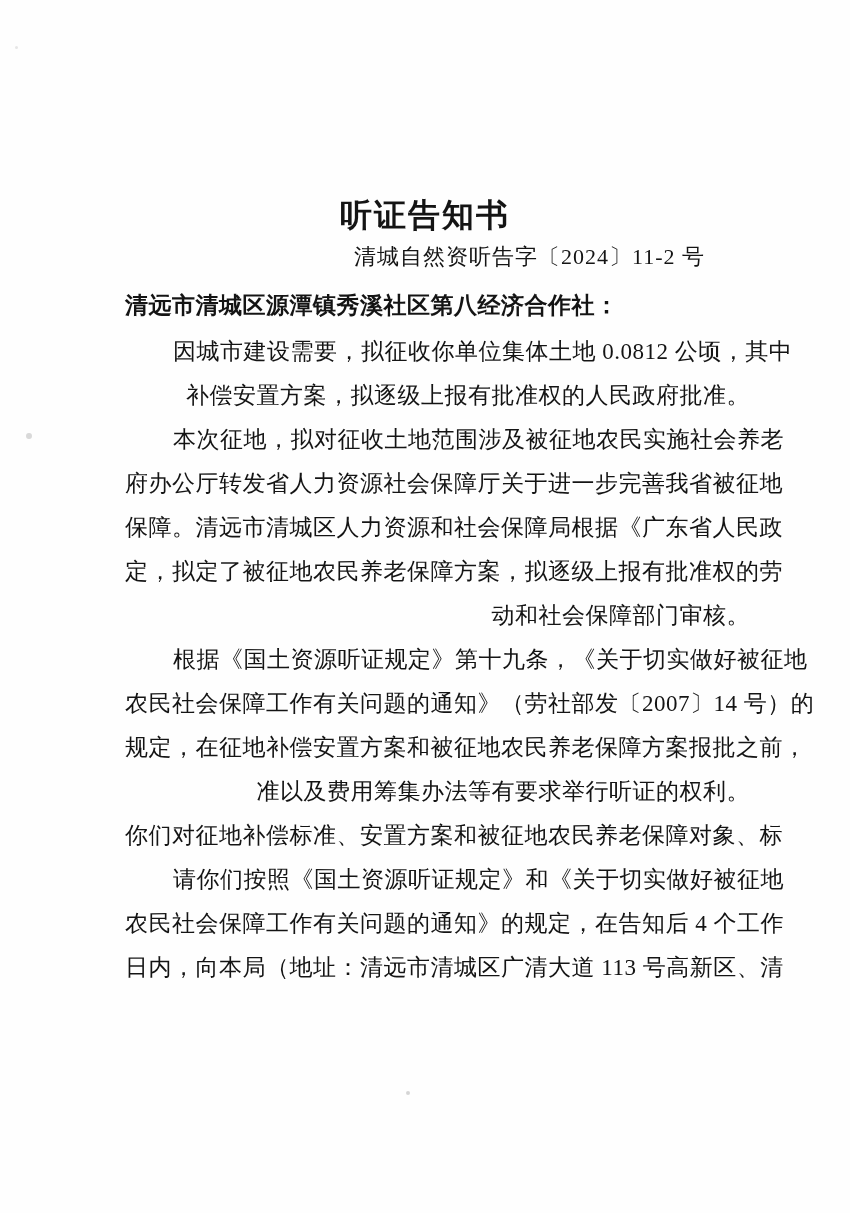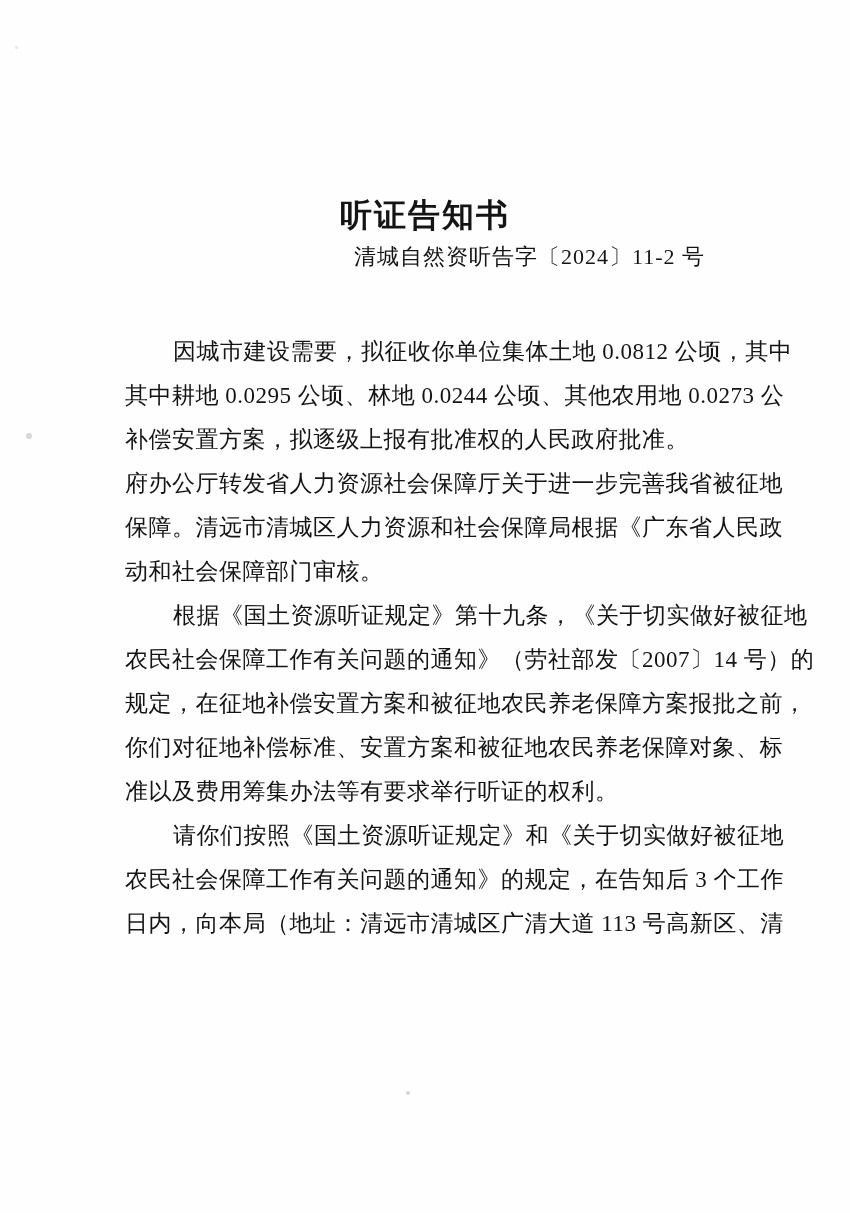--- a/index.html
+++ b/index.html
@@ -45,20 +45,21 @@
     font-size: 23px;
     letter-spacing: 0.5px;
     line-height: 32px;
     font-weight: 600;
   }
   .body-text {
     position: absolute;
     top: 330px;
     left: 125px;
     width: 625px;
+    text-align: right;
   }
   .line {
     height: 44px;
     line-height: 44px;
     font-size: 23px;
     letter-spacing: 0.5px;
     white-space: nowrap;
   }
   .indent { padding-left: 48px; }
   .speck {
@@ -72,46 +73,48 @@
 </style>
 </head>
 <body>
 
 <div class="page">
 
   <h1 class="title">听证告知书</h1>
 
   <div class="docnum">清城自然资听告字〔2024〕11-2 号</div>
 
+  <div class="addressee">清远市清城区源潭镇秀溪社区第八经济合作社：</div>
 
   <div class="body-text">
 
     <div class="para">
       <div class="line indent">因城市建设需要，拟征收你单位集体土地 0.0812 公顷，其中</div>
-      <div class="line">其中耕地 0.0295 公顷、林地 0.0244 公顷、其他农用地 0.0273 公</div>
       <div class="line">补偿安置方案，拟逐级上报有批准权的人民政府批准。</div>
     </div>
 
     <div class="para">
+      <div class="line indent">本次征地，拟对征收土地范围涉及被征地农民实施社会养老</div>
       <div class="line">府办公厅转发省人力资源社会保障厅关于进一步完善我省被征地</div>
       <div class="line">保障。清远市清城区人力资源和社会保障局根据《广东省人民政</div>
+      <div class="line">定，拟定了被征地农民养老保障方案，拟逐级上报有批准权的劳</div>
       <div class="line">动和社会保障部门审核。</div>
     </div>
 
     <div class="para">
       <div class="line indent">根据《国土资源听证规定》第十九条，《关于切实做好被征地</div>
       <div class="line">农民社会保障工作有关问题的通知》（劳社部发〔2007〕14 号）的</div>
       <div class="line">规定，在征地补偿安置方案和被征地农民养老保障方案报批之前，</div>
+      <div class="line">准以及费用筹集办法等有要求举行听证的权利。</div>
       <div class="line">你们对征地补偿标准、安置方案和被征地农民养老保障对象、标</div>
-      <div class="line">准以及费用筹集办法等有要求举行听证的权利。</div>
     </div>
 
     <div class="para">
       <div class="line indent">请你们按照《国土资源听证规定》和《关于切实做好被征地</div>
-      <div class="line">农民社会保障工作有关问题的通知》的规定，在告知后 3 个工作</div>
+      <div class="line">农民社会保障工作有关问题的通知》的规定，在告知后 4 个工作</div>
       <div class="line">日内，向本局（地址：清远市清城区广清大道 113 号高新区、清</div>
     </div>
 
   </div>
 
   <div class="speck speck-1"></div>
   <div class="speck speck-2"></div>
   <div class="speck speck-3"></div>
 
 </div>

